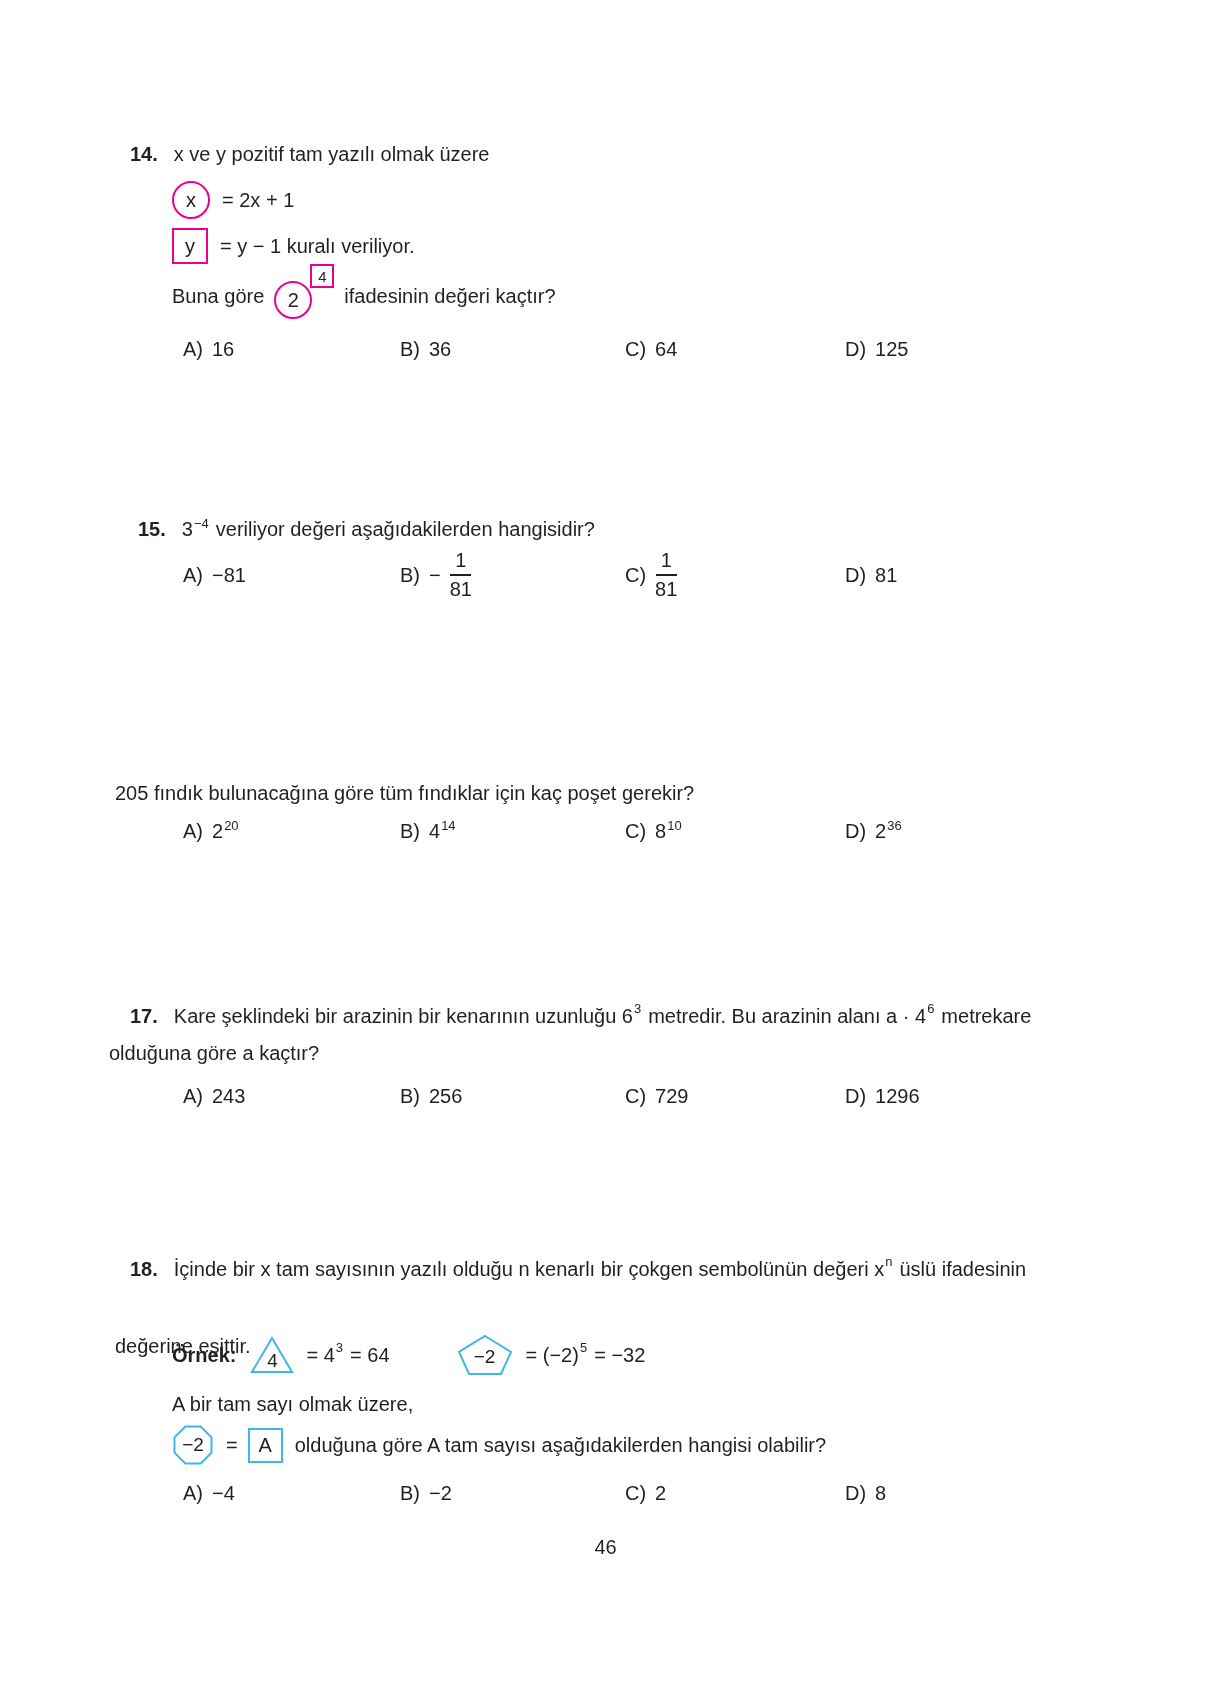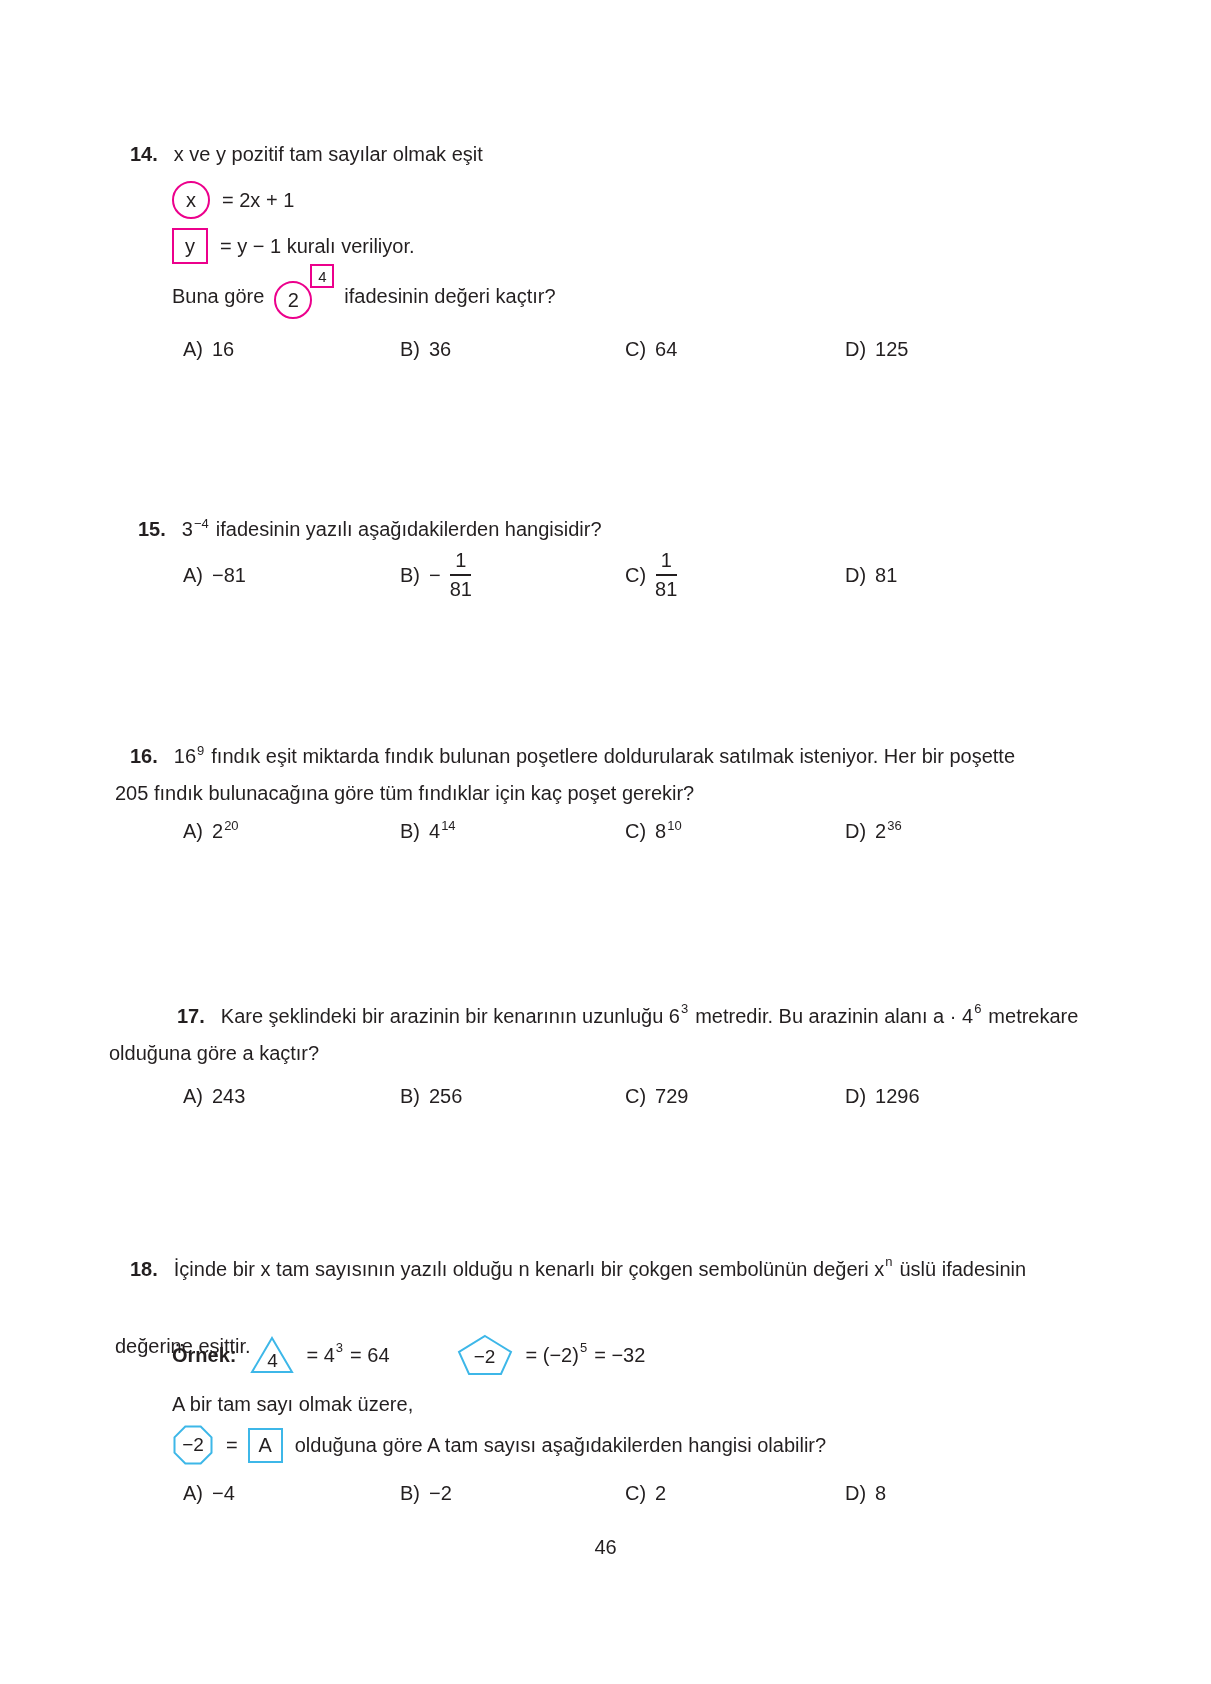--- a/index.html
+++ b/index.html
@@ -35,21 +35,21 @@
   .frac-den{padding-top:2px;}
   .pagenum{position:absolute;top:1536px;left:0;width:100%;text-align:center;}
 </style>
 </head>
 <body>
 
 <div class="page">
 
   <div class="line" style="top:143px;left:130px;">
     <span class="qnum">14.</span>
-    <span>x ve y pozitif tam sayılar olmak eşit</span>
+    <span>x ve y pozitif tam yazılı olmak üzere</span>
   </div>
 
   <div class="line" style="top:181px;left:172px;">
     <span class="circle-m">
       <span>x</span>
     </span>
     <span style="margin-left:12px;">= 2x + 1</span>
   </div>
 
   <div class="line" style="top:228px;left:172px;">
@@ -89,21 +89,21 @@
       <span>D)</span>
       <span>125</span>
     </span>
   </div>
 
   <div class="line" style="top:518px;left:138px;">
     <span class="qnum">15.</span>
     <span>
       <span>3</span><span class="sup">−4</span>
     </span>
-    <span style="margin-left:7px;">ifadesinin yazılı aşağıdakilerden hangisidir?</span>
+    <span style="margin-left:7px;">veriliyor değeri aşağıdakilerden hangisidir?</span>
   </div>
 
   <div class="opts" style="top:548px;height:54px;">
     <span class="opt pos-a" style="height:54px;">
       <span>A)</span>
       <span>−81</span>
     </span>
     <span class="opt pos-b" style="height:54px;">
       <span>B)</span>
       <span>−</span>
@@ -118,27 +118,20 @@
         <span class="frac-num">1</span>
         <span class="frac-den">81</span>
       </span>
     </span>
     <span class="opt pos-d" style="height:54px;">
       <span>D)</span>
       <span>81</span>
     </span>
   </div>
 
-  <div class="line" style="top:745px;left:130px;">
-    <span class="qnum">16.</span>
-    <span>
-      <span>16</span><span class="sup">9</span>
-    </span>
-    <span style="margin-left:7px;">fındık eşit miktarda fındık bulunan poşetlere doldurularak satılmak isteniyor. Her bir poşette</span>
-  </div>
   <div class="line" style="top:782px;left:115px;">
     <span>205 fındık bulunacağına göre tüm fındıklar için kaç poşet gerekir?</span>
   </div>
 
   <div class="opts" style="top:820px;height:32px;">
     <span class="opt pos-a">
       <span>A)</span>
       <span><span>2</span><span class="sup">20</span></span>
     </span>
     <span class="opt pos-b">
@@ -148,21 +141,21 @@
     <span class="opt pos-c">
       <span>C)</span>
       <span><span>8</span><span class="sup">10</span></span>
     </span>
     <span class="opt pos-d">
       <span>D)</span>
       <span><span>2</span><span class="sup">36</span></span>
     </span>
   </div>
 
-  <div class="line" style="top:1005px;left:130px;margin-left:47px;">
+  <div class="line" style="top:1005px;left:130px;">
     <span class="qnum">17.</span>
     <span>Kare şeklindeki bir arazinin bir kenarının uzunluğu 6</span>
       <span class="sup">3</span>
     <span style="margin-left:7px;">metredir. Bu arazinin alanı a · 4</span>
       <span class="sup">6</span>
     <span style="margin-left:7px;">metrekare</span>
   </div>
   <div class="line" style="top:1042px;left:109px;">
     <span>olduğuna göre a kaçtır?</span>
   </div>

